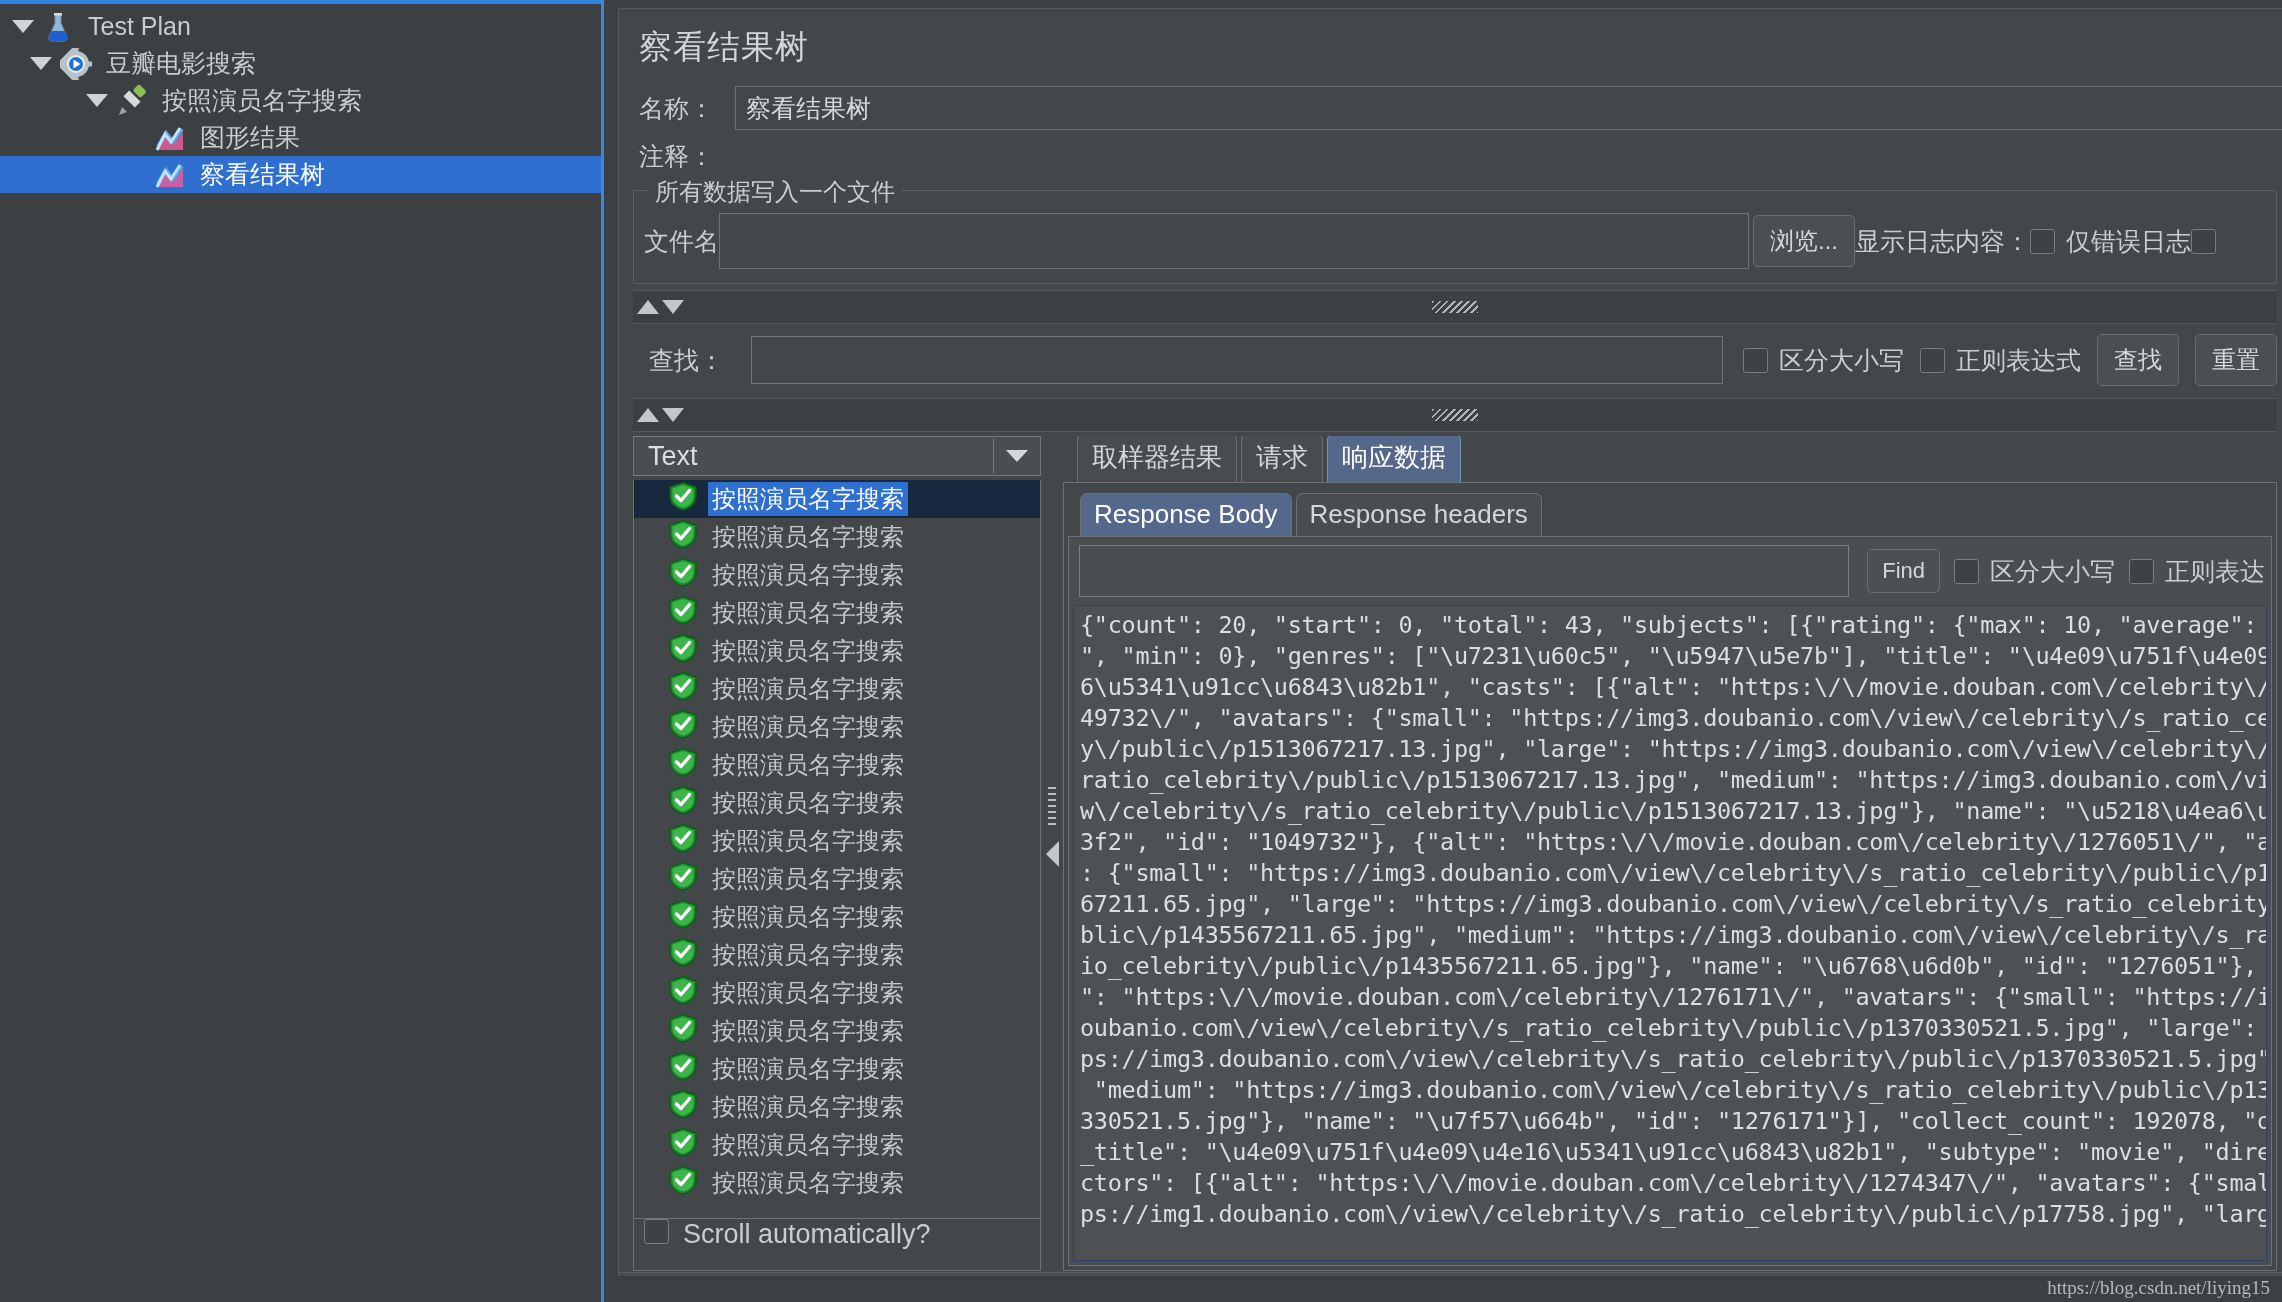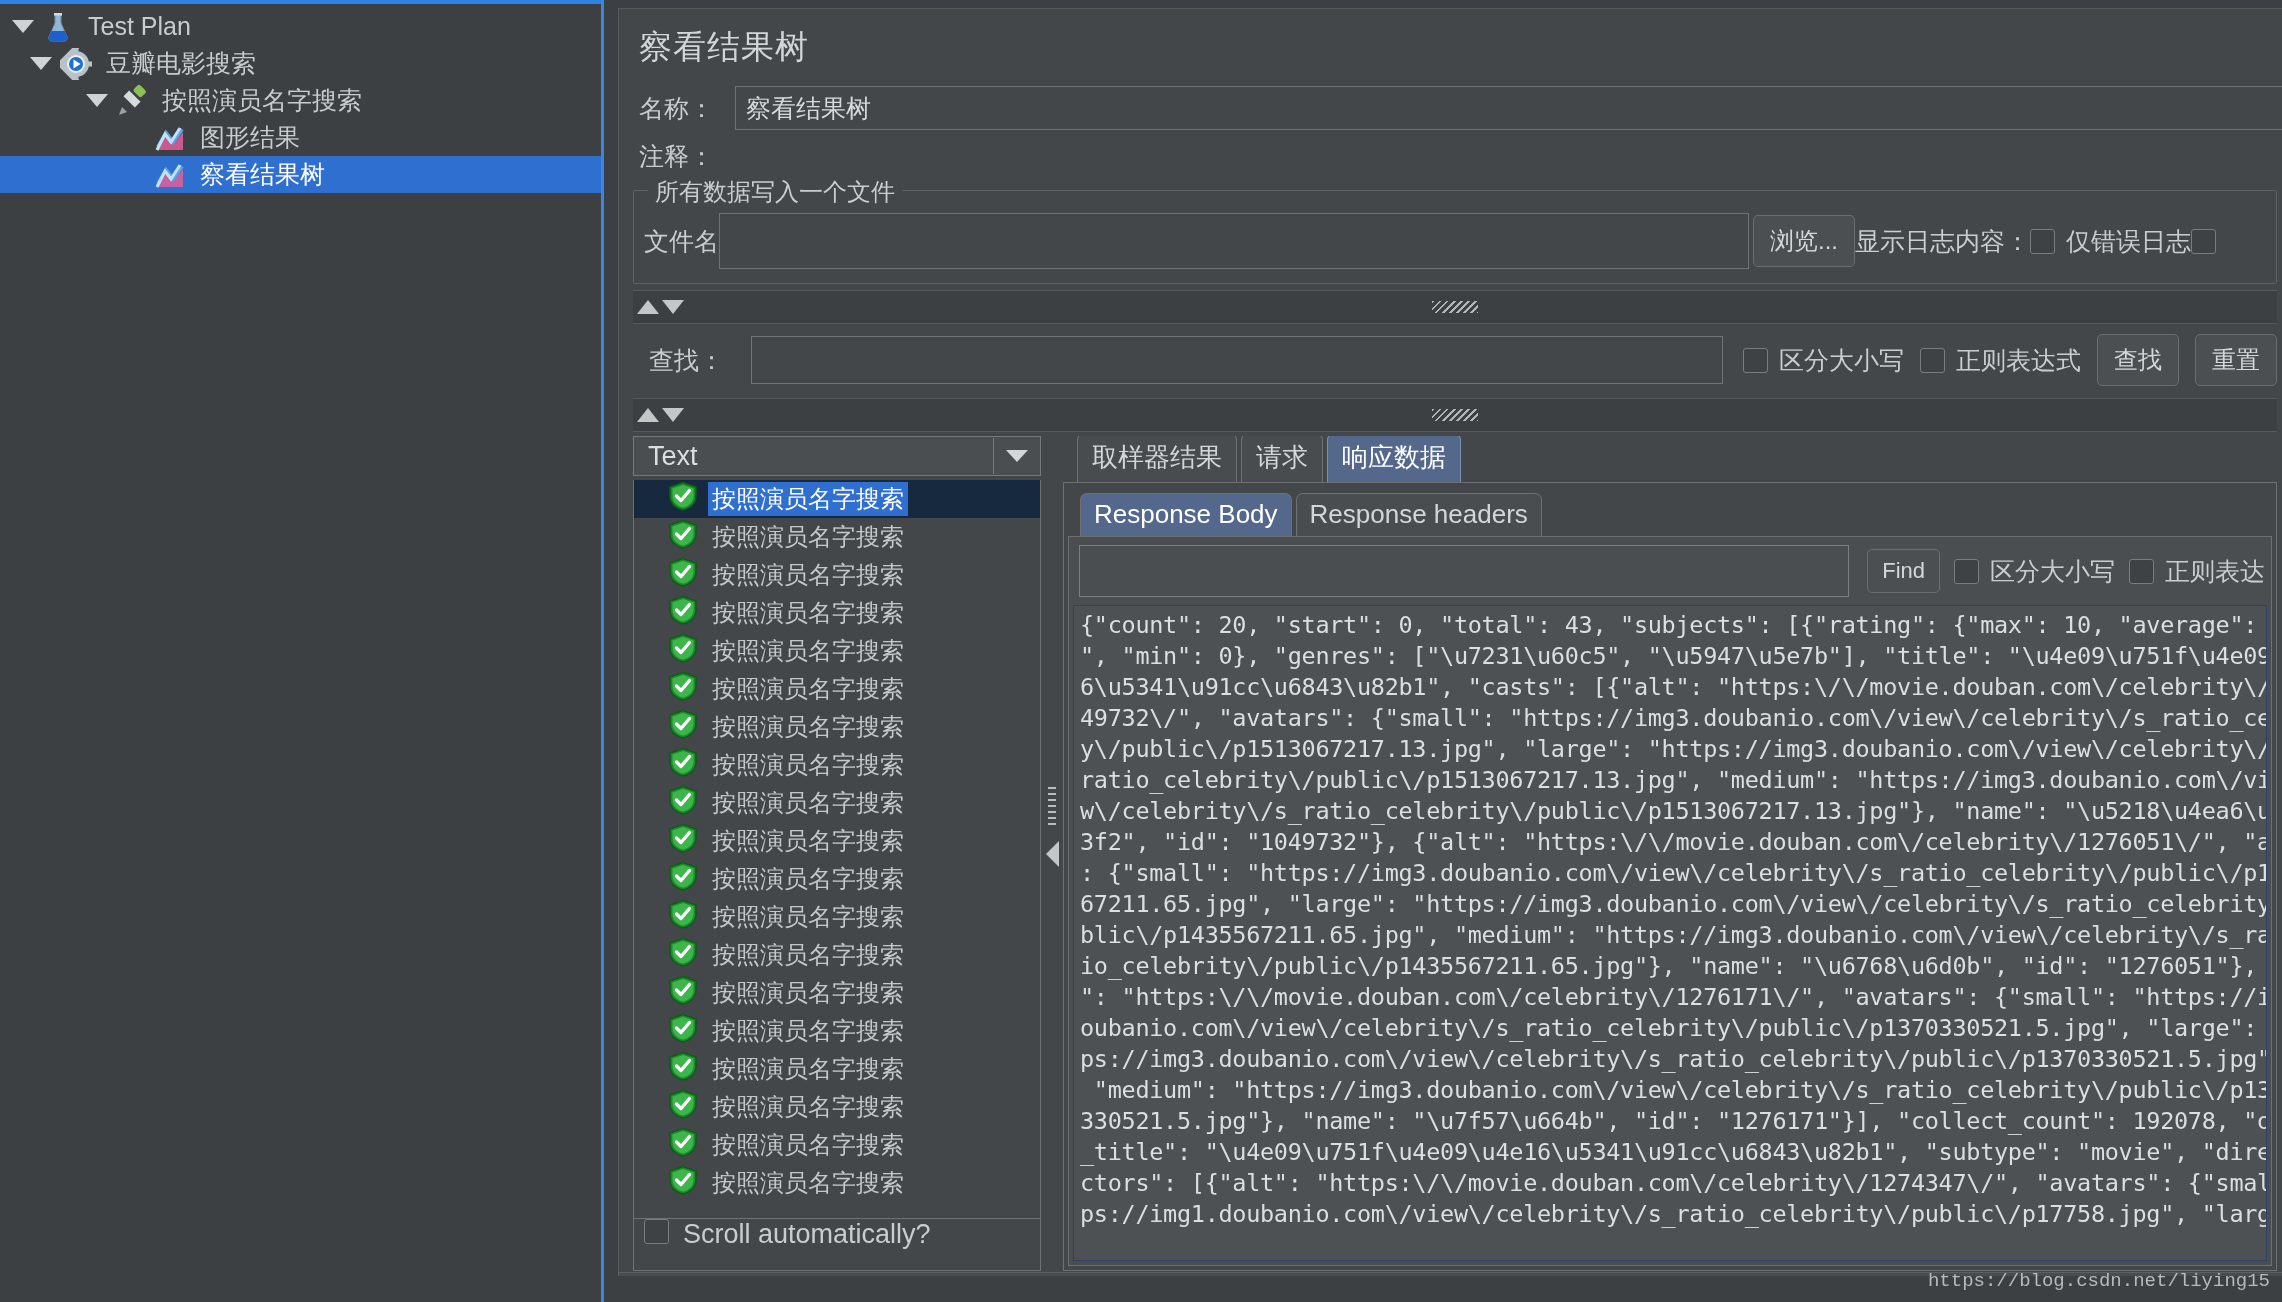--- a/index.html
+++ b/index.html
@@ -382,24 +382,24 @@
   }
 
   .status-bar {
     position: absolute;
     left: 0; right: 0; bottom: 0;
     height: 26px;
     background: #3c4043;
   }
   .watermark {
     position: absolute;
-    right: 12px; bottom: 10px;
+    right: 12px; bottom: 3px;
     color: #b6babb;
     font-size: 19px;
-    font-family: Liberation Mono, monospace;
+    font-family: Liberation Serif, serif;
     margin-left: 28px;
   }
   .bottom-strip {
     position:absolute; left: 14px; right: -10px; bottom: 14px; height: 16px;
     background: #494d50; border: 1px solid #5c6063;
   }
 </style>
 </head>
 <body>
 

